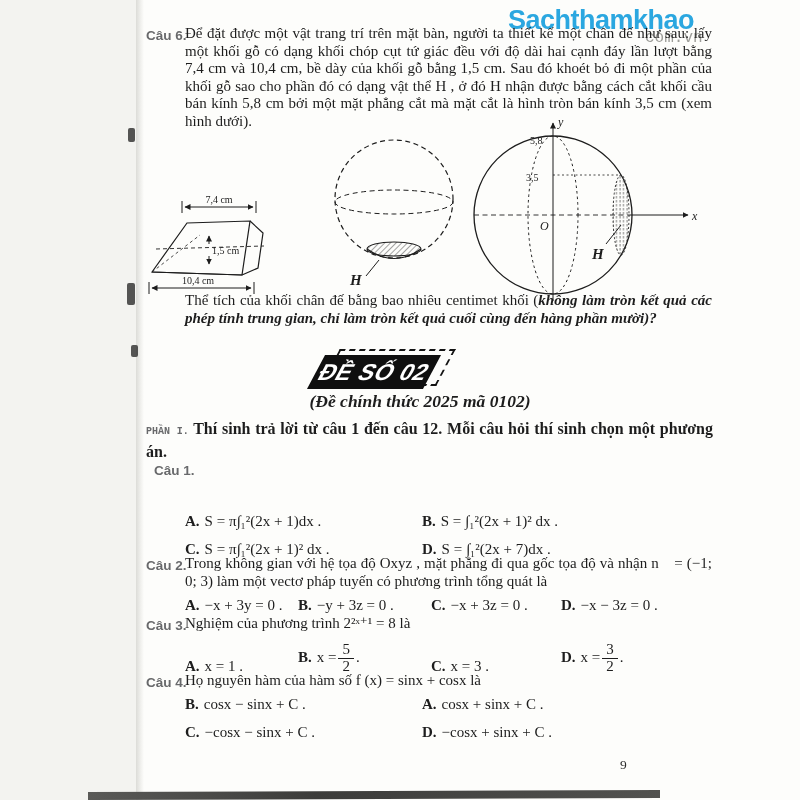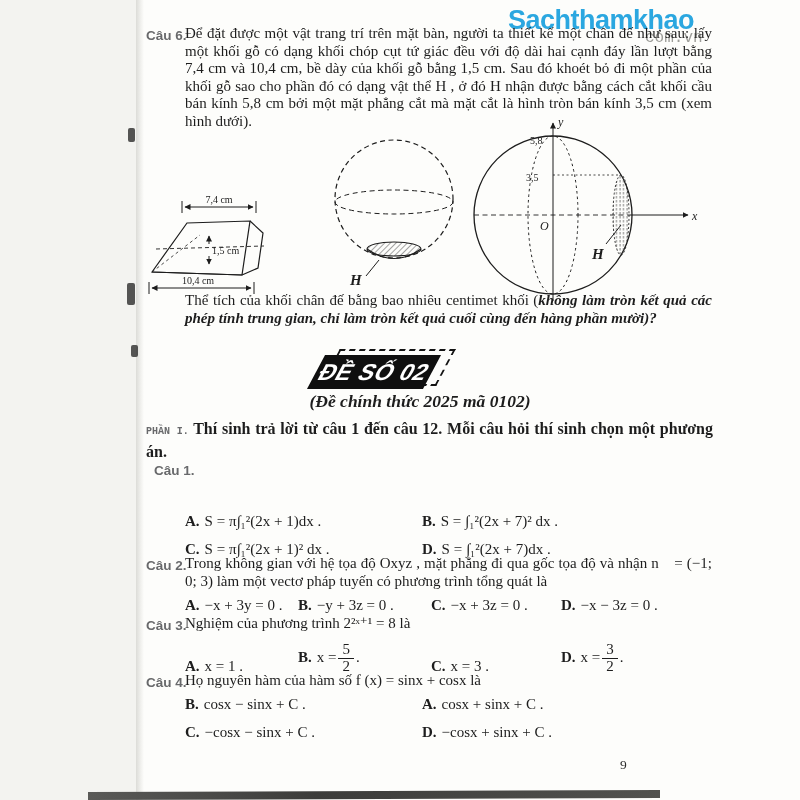--- a/index.html
+++ b/index.html
@@ -162,21 +162,21 @@
   </div>
   <div class="subtitle">(Đề chính thức 2025 mã 0102)</div>
 
   <div class="part1">
     <span class="plabel">PHẦN I.</span><span> Thí sinh trả lời từ câu 1 đến câu 12. Mỗi câu hỏi thí sinh chọn một phương án.</span>
   </div>
 
   <div class="qlabel" style="left:154px;top:463px;">Câu 1.</div>
   <div class="opts grid2" style="top:513px;">
     <div><span class="optletter">A.</span><span>S = π∫₁²(2x + 1)dx .</span></div>
-    <div><span class="optletter">B.</span><span>S = ∫₁²(2x + 7)² dx .</span></div>
+    <div><span class="optletter">B.</span><span>S = ∫₁²(2x + 1)² dx .</span></div>
     <div><span class="optletter">C.</span><span>S = π∫₁²(2x + 1)² dx .</span></div>
     <div><span class="optletter">D.</span><span>S = ∫₁²(2x + 7)dx .</span></div>
   </div>
 
   <div class="qlabel" style="left:146px;top:558px;">Câu 2.</div>
   <div class="qtext" style="top:555px;">Trong không gian với hệ tọa độ Oxyz , mặt phẳng đi qua gốc tọa độ và nhận n⃗ = (−1; 0; 3) làm một vectơ pháp tuyến có phương trình tổng quát là</div>
   <div class="opts row4" style="top:597px;">
     <div class="o1"><span class="optletter">A.</span><span>−x + 3y = 0 .</span></div>
     <div class="o2"><span class="optletter">B.</span><span>−y + 3z = 0 .</span></div>
     <div class="o3"><span class="optletter">C.</span><span>−x + 3z = 0 .</span></div>

